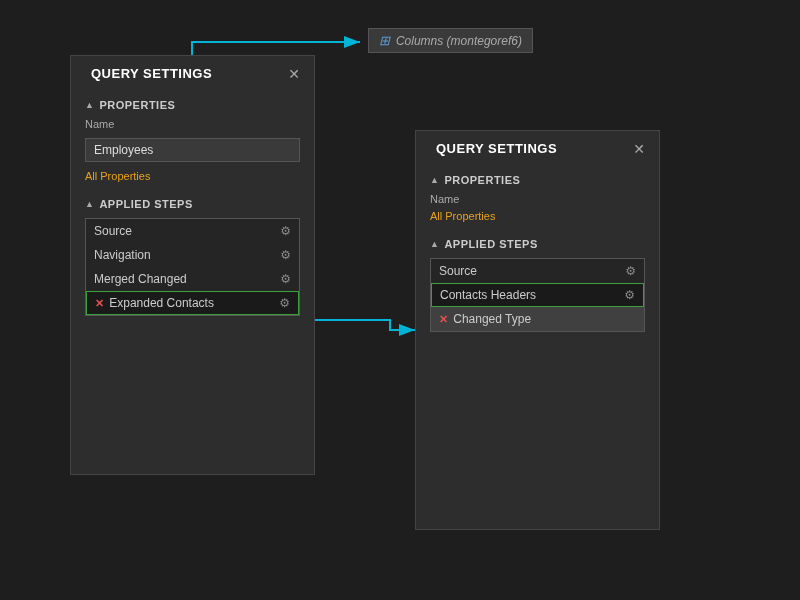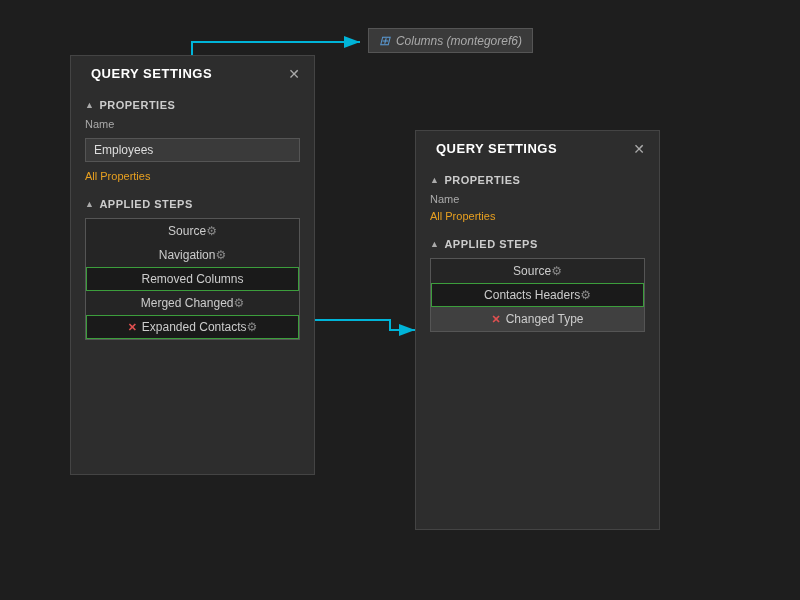--- a/index.html
+++ b/index.html
@@ -90,21 +90,21 @@
 
     .steps-list {
       margin: 4px 14px 8px;
       border: 1px solid #555;
       background: #252525;
     }
 
     .step-item {
       display: flex;
       align-items: center;
-      justify-content: center;
+      justify-content: space-between;
       padding: 4px 8px;
       cursor: pointer;
       color: #ccc;
       font-size: 12px;
       min-height: 24px;
     }
 
     .step-item.selected {
       background: #1a1a1a;
       border: 1px solid #3c9e3c;
@@ -202,25 +202,20 @@
       <span class="step-gear">⚙</span>
     </div>
 
     <div class="step-item">
       <div class="step-left">
         <span>Navigation</span>
       </div>
       <span class="step-gear">⚙</span>
     </div>
 
-    <div class="step-item selected" style="border:1px solid #3c9e3c;">
-      <div class="step-left">
-        <span>Removed Columns</span>
-      </div>
-    </div>
 
     <div class="step-item">
       <div class="step-left">
         <span>Merged Changed</span>
       </div>
       <span class="step-gear">⚙</span>
     </div>
 
     <div class="step-item" style="border:1px solid #3c9e3c; background:#1a1a1a;">
       <div class="step-left">

